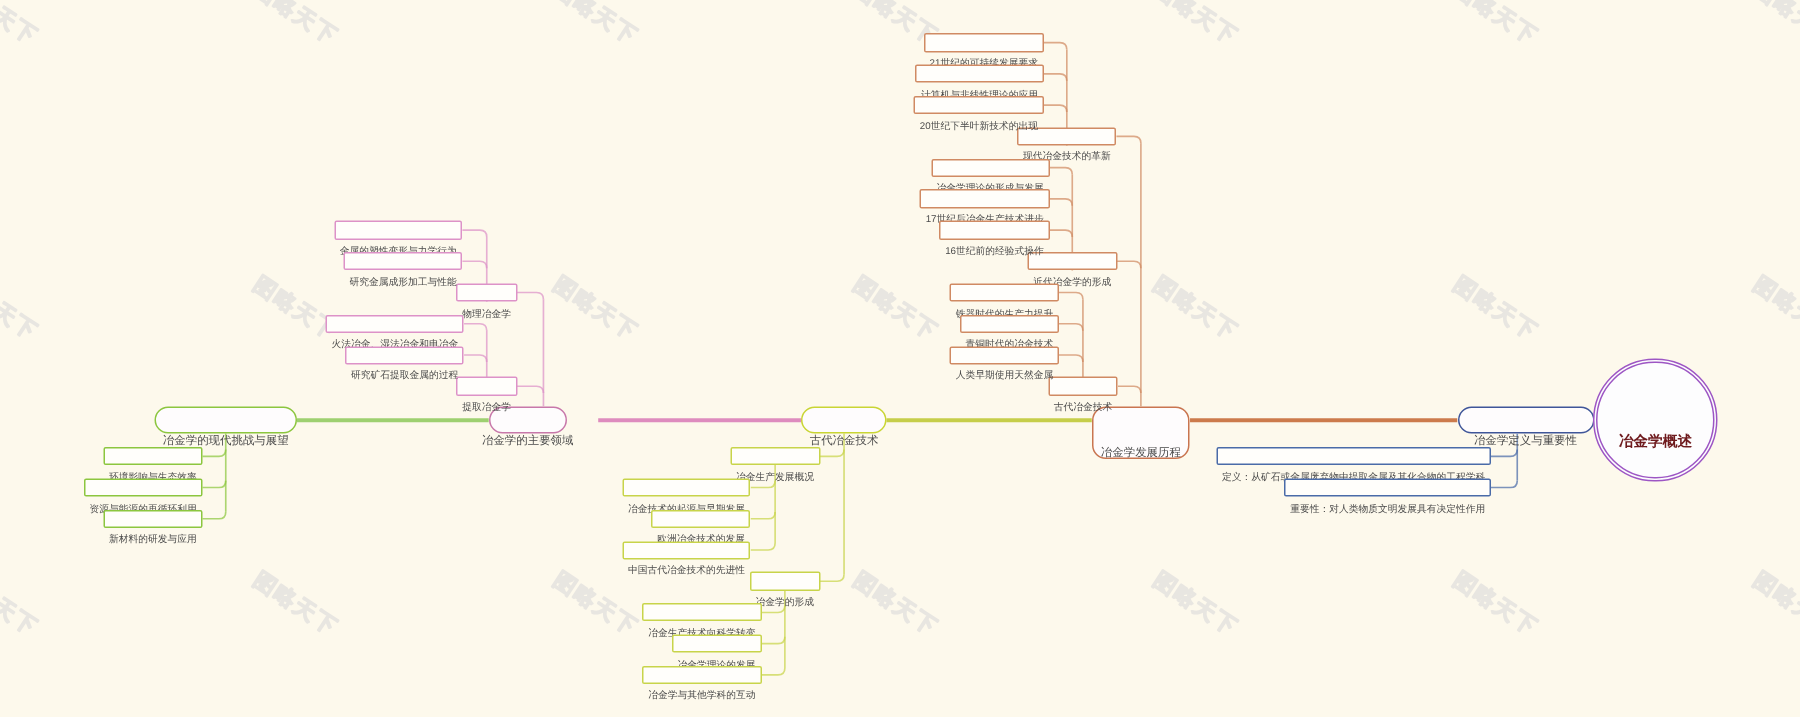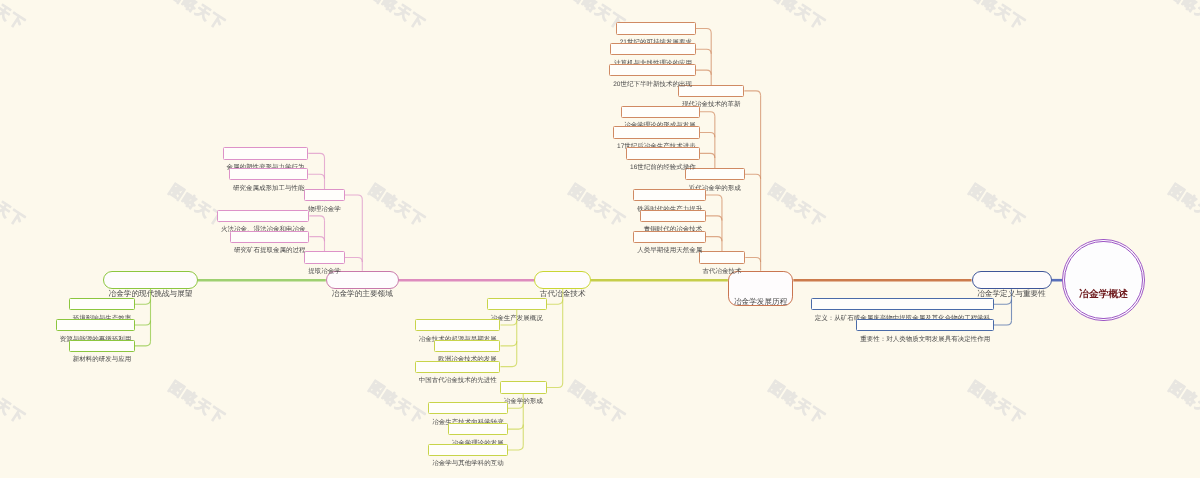--- a/index.html
+++ b/index.html
@@ -111,21 +111,21 @@
       <path d="M 135 325.03000000000003 L 145.9 325.03000000000003 Q 150.5 325.03000000000003 150.5 320.43" fill="none" stroke="#8cc63f" stroke-width="1.1" stroke-opacity="0.72"></path>
       <path d="M 135 345.85 L 145.9 345.85 Q 150.5 345.85 150.5 341.25" fill="none" stroke="#8cc63f" stroke-width="1.1" stroke-opacity="0.72"></path>
       <path d="M 150.5 341.25 L 150.5 289" fill="none" stroke="#8cc63f" stroke-width="1.1" stroke-opacity="0.72"></path>
       <path d="M 1051.5 280.2 L 1062.1999999999998 280.2" fill="none" stroke="#5870ba" stroke-width="2.6"></path>
       <path d="M 793.35 280.2 L 971.5 280.2" fill="none" stroke="#cc7b4c" stroke-width="2.6"></path>
       <path d="M 590.95 280.2 L 727.85 280.2" fill="none" stroke="#c6ce4a" stroke-width="2.6"></path>
       <path d="M 398.8 280.2 L 534.45 280.2" fill="none" stroke="#de8cbe" stroke-width="2.6"></path>
       <path d="M 198 280.2 L 325.8 280.2" fill="none" stroke="#9ed070" stroke-width="2.6"></path>
     </svg>
   <div id="nodes">
-      <div class="node mainnode" style="left: 971.5px; top: 270.8px; width: 80px; height: 18.4px; font-size: 7.63px; border: 0.9px solid rgb(63, 86, 153); border-radius: 9.2px; color: rgb(74, 74, 74);">
+      <div class="node mainnode" style="left: 971.5px; top: 270.8px; width: 91px; height: 18.4px; font-size: 7.63px; border: 0.9px solid rgb(63, 86, 153); border-radius: 9.2px; color: rgb(74, 74, 74);">
         <span class="lbl">冶金学定义与重要性</span>
       </div>
       <div class="node " style="left: 810.8px; top: 298.06px; width: 183.2px; height: 12.3px; font-size: 6.5px; border: 1.1px solid rgb(74, 107, 168); border-radius: 1.4px; color: rgb(74, 74, 74);">
         <span class="lbl">定义：从矿石或金属废弃物中提取金属及其化合物的工程学科</span>
       </div>
       <div class="node " style="left: 856.3px; top: 318.88px; width: 137.7px; height: 12.3px; font-size: 6.5px; border: 1.1px solid rgb(74, 107, 168); border-radius: 1.4px; color: rgb(74, 74, 74);">
         <span class="lbl">重要性：对人类物质文明发展具有决定性作用</span>
       </div>
       <div class="node mainnode" style="left: 727.85px; top: 270.75px; width: 65.5px; height: 35px; font-size: 7.63px; border: 0.9px solid rgb(201, 117, 80); border-radius: 9.15px; color: rgb(74, 74, 74);">
         <span class="lbl">冶金学发展历程</span>
@@ -186,21 +186,21 @@
       </div>
       <div class="node " style="left: 428.4px; top: 402.16px; width: 79.2px; height: 12.3px; font-size: 6.5px; border: 1.1px solid rgb(200, 212, 74); border-radius: 1.4px; color: rgb(74, 74, 74);">
         <span class="lbl">冶金生产技术向科学转变</span>
       </div>
       <div class="node " style="left: 447.9px; top: 422.98px; width: 59.7px; height: 12.3px; font-size: 6.5px; border: 1.1px solid rgb(200, 212, 74); border-radius: 1.4px; color: rgb(74, 74, 74);">
         <span class="lbl">冶金学理论的发展</span>
       </div>
       <div class="node " style="left: 428.4px; top: 443.8px; width: 79.2px; height: 12.3px; font-size: 6.5px; border: 1.1px solid rgb(200, 212, 74); border-radius: 1.4px; color: rgb(74, 74, 74);">
         <span class="lbl">冶金学与其他学科的互动</span>
       </div>
-      <div class="node mainnode" style="left: 325.8px; top: 270.8px; width: 73px; height: 18.2px; font-size: 7.63px; border: 0.9px solid rgb(200, 120, 170); border-radius: 9.1px; color: rgb(74, 74, 74);">
+      <div class="node mainnode" style="left: 325.8px; top: 270.8px; width: 52px; height: 18.2px; font-size: 7.63px; border: 0.9px solid rgb(200, 120, 170); border-radius: 9.1px; color: rgb(74, 74, 74);">
         <span class="lbl">冶金学的主要领域</span>
       </div>
       <div class="node " style="left: 304.4px; top: 188.86px; width: 40.2px; height: 12.3px; font-size: 6.5px; border: 1.1px solid rgb(221, 146, 200); border-radius: 1.4px; color: rgb(74, 74, 74);">
         <span class="lbl">物理冶金学</span>
       </div>
       <div class="node " style="left: 222.6px; top: 147.22px; width: 85.7px; height: 12.3px; font-size: 6.5px; border: 1.1px solid rgb(221, 146, 200); border-radius: 1.4px; color: rgb(74, 74, 74);">
         <span class="lbl">金属的塑性变形与力学行为</span>
       </div>
       <div class="node " style="left: 229.1px; top: 168.04px; width: 79.2px; height: 12.3px; font-size: 6.5px; border: 1.1px solid rgb(221, 146, 200); border-radius: 1.4px; color: rgb(74, 74, 74);">
         <span class="lbl">研究金属成形加工与性能</span>

